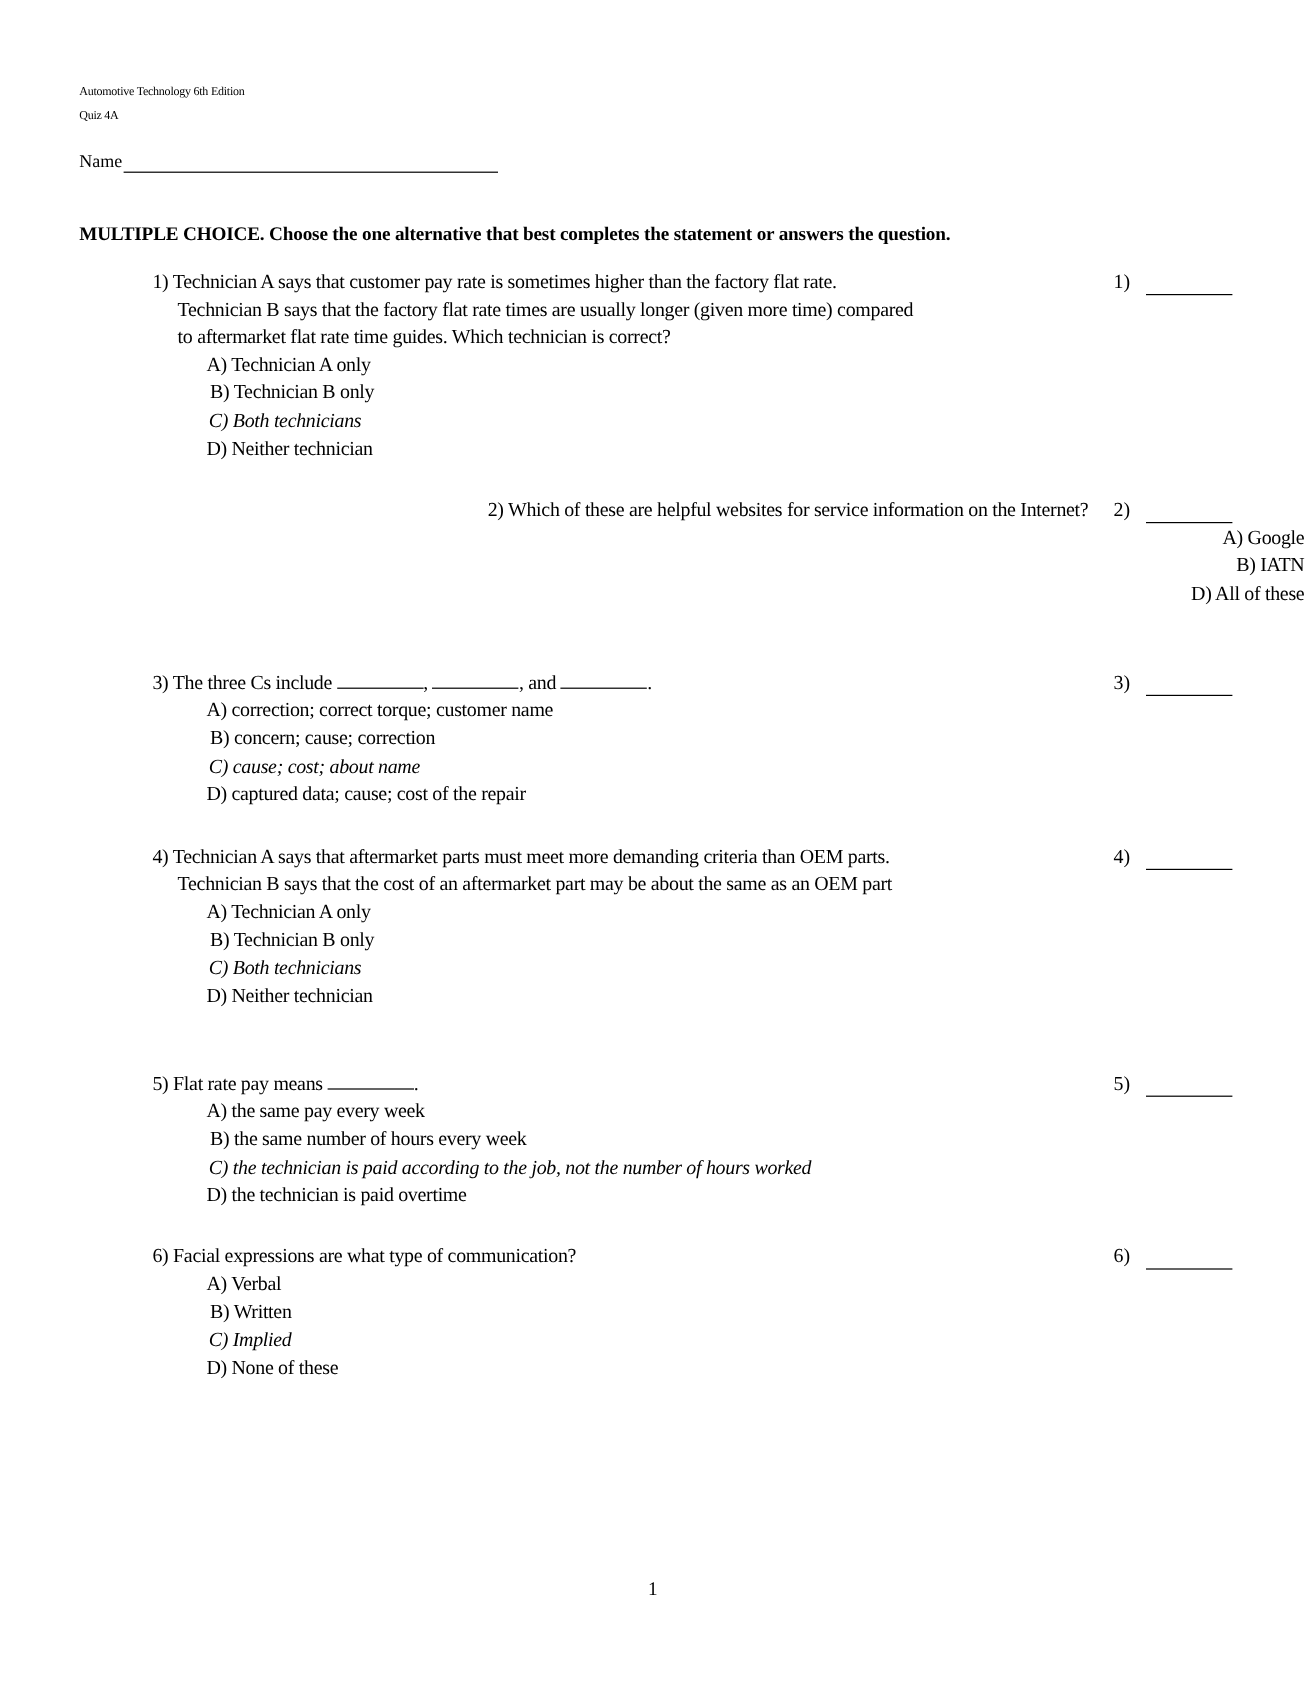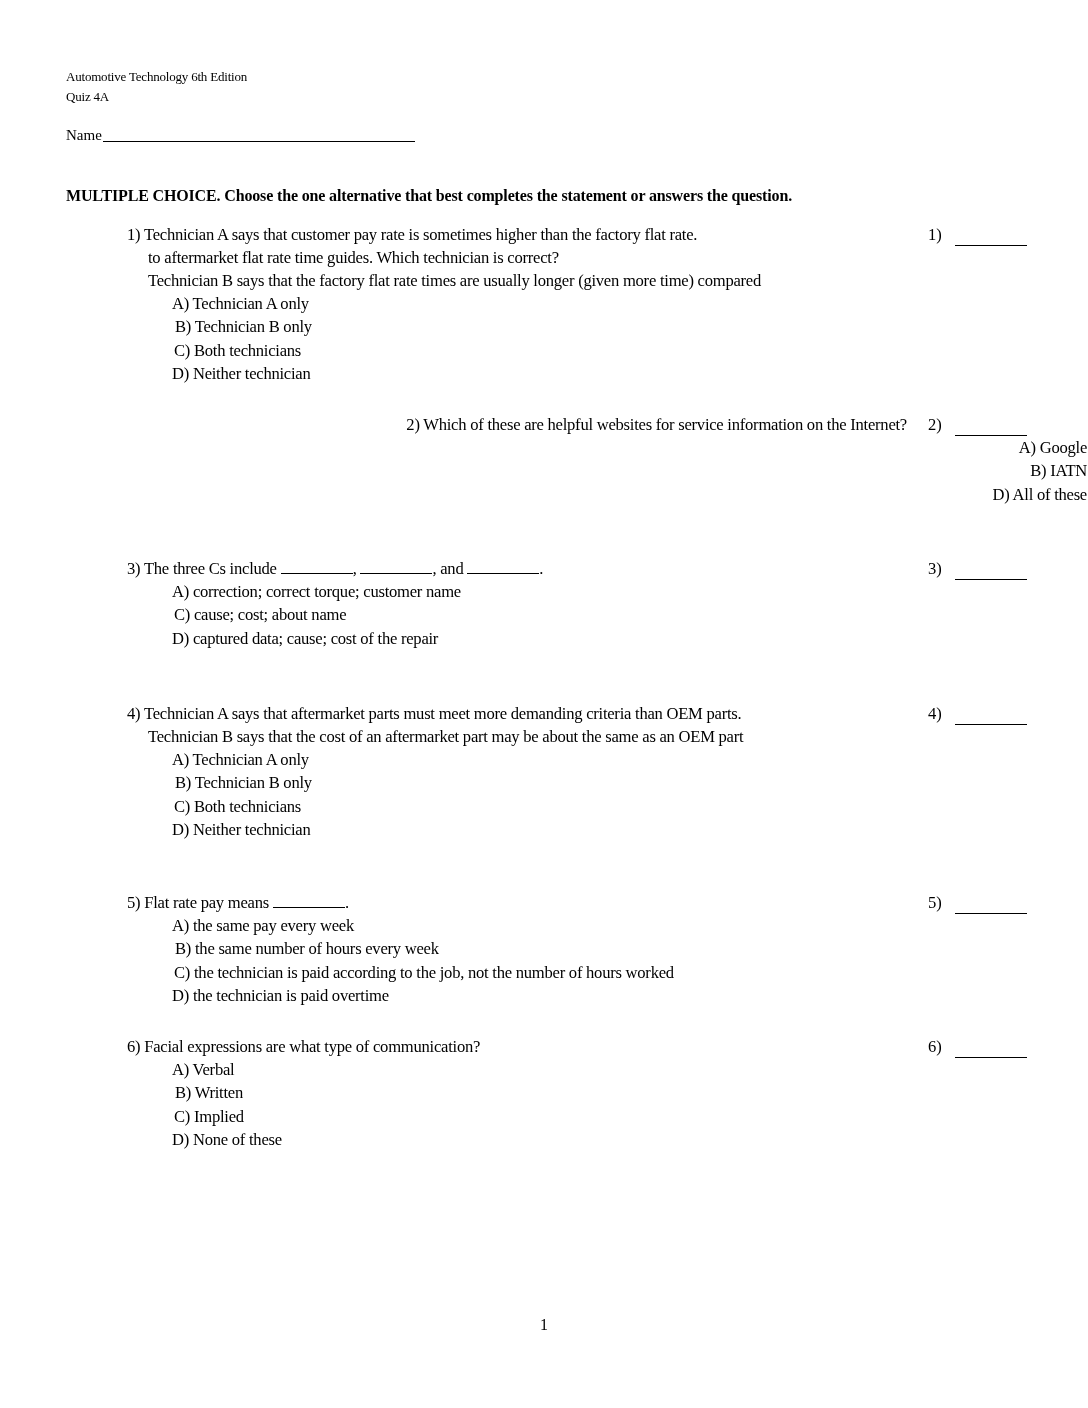--- a/index.html
+++ b/index.html
@@ -14,35 +14,36 @@
       overflow: hidden;
       color: #000000;
       font-family: "Liberation Serif", "DejaVu Serif", serif;
     }
     .page { position: absolute; left: 0; top: 0; width: 1088px; height: 1408px; }
 
     .header-line {
       position: absolute;
       left: 66px;
       font-family: "Liberation Serif", serif;
-      font-size: 13px;
+      font-size: 10px;
       line-height: 18px;
       letter-spacing: -0.2px;
     }
     #course-title { top: 68px; }
     #quiz-title { top: 88px; }
 
     .name-row {
       position: absolute;
       left: 66px;
       top: 126px;
       font-family: "Liberation Serif", serif;
       font-size: 15px;
       line-height: 18px;
       display: flex;
+      align-items: flex-end;
     }
     .name-line {
       display: inline-block;
       width: 312px;
       height: 15px;
       border-bottom: 1.3px solid #000;
       margin-left: 1px;
     }
 
     .instructions {
@@ -78,21 +79,21 @@
       padding-left: 45px;
     }
     .q-option {
       font-family: "Liberation Serif", serif;
       font-size: 16.6px;
       line-height: 23.3px;
       letter-spacing: -0.25px;
       white-space: nowrap;
     }
     .q-option.b { padding-left: 3px; }
-    .q-option.c { padding-left: 2px; }
+    .q-option.c { padding-left: 2px; font-style: italic; }
 
     .answer-slot {
       position: absolute;
       left: 928px;
       font-family: "Liberation Serif", serif;
       font-size: 16.6px;
       line-height: 23px;
       display: flex;
       align-items: flex-end;
     }
@@ -136,22 +137,22 @@
     <span>Name</span>
     <span class="name-line"></span>
   </div>
 
   <div class="instructions">MULTIPLE CHOICE.  Choose the one alternative that best completes the statement or answers the question.</div>
 
   <div class="question" style="top:223px;">
     <div class="q-stem">
       <span>1)</span>
       <span>Technician A says that customer pay rate is sometimes higher than the factory flat rate.</span>
+      <span class="cont">Technician B says that the factory flat rate times are usually longer (given more time) compared</span>
       <span class="cont">to aftermarket flat rate time guides. Which technician is correct?</span>
-      <span class="cont">Technician B says that the factory flat rate times are usually longer (given more time) compared</span>
     </div>
     <div class="q-options">
       <div class="q-option a">A) Technician A only</div>
       <div class="q-option b">B) Technician B only</div>
       <div class="q-option c">C) Both technicians</div>
       <div class="q-option d">D) Neither technician</div>
     </div>
   </div>
   <div class="answer-slot" style="top:223px;">
     <span class="answer-num">1)</span>
@@ -174,20 +175,21 @@
     <span class="answer-line"></span>
   </div>
 
   <div class="question" style="top:557px;">
     <div class="q-stem">
       <span>3)</span>
       <span>The three Cs include </span><span class="blank"></span><span>, </span><span class="blank"></span><span>, and </span><span class="blank"></span><span>.</span>
     </div>
     <div class="q-options">
       <div class="q-option a">A) correction; correct torque; customer name</div>
+      <div class="q-option b">B) concern; cause; correction</div>
       <div class="q-option c">C) cause; cost; about name</div>
       <div class="q-option d">D) captured data; cause; cost of the repair</div>
     </div>
   </div>
   <div class="answer-slot" style="top:557px;">
     <span class="answer-num">3)</span>
     <span class="answer-line"></span>
   </div>
 
   <div class="question" style="top:702px;">

